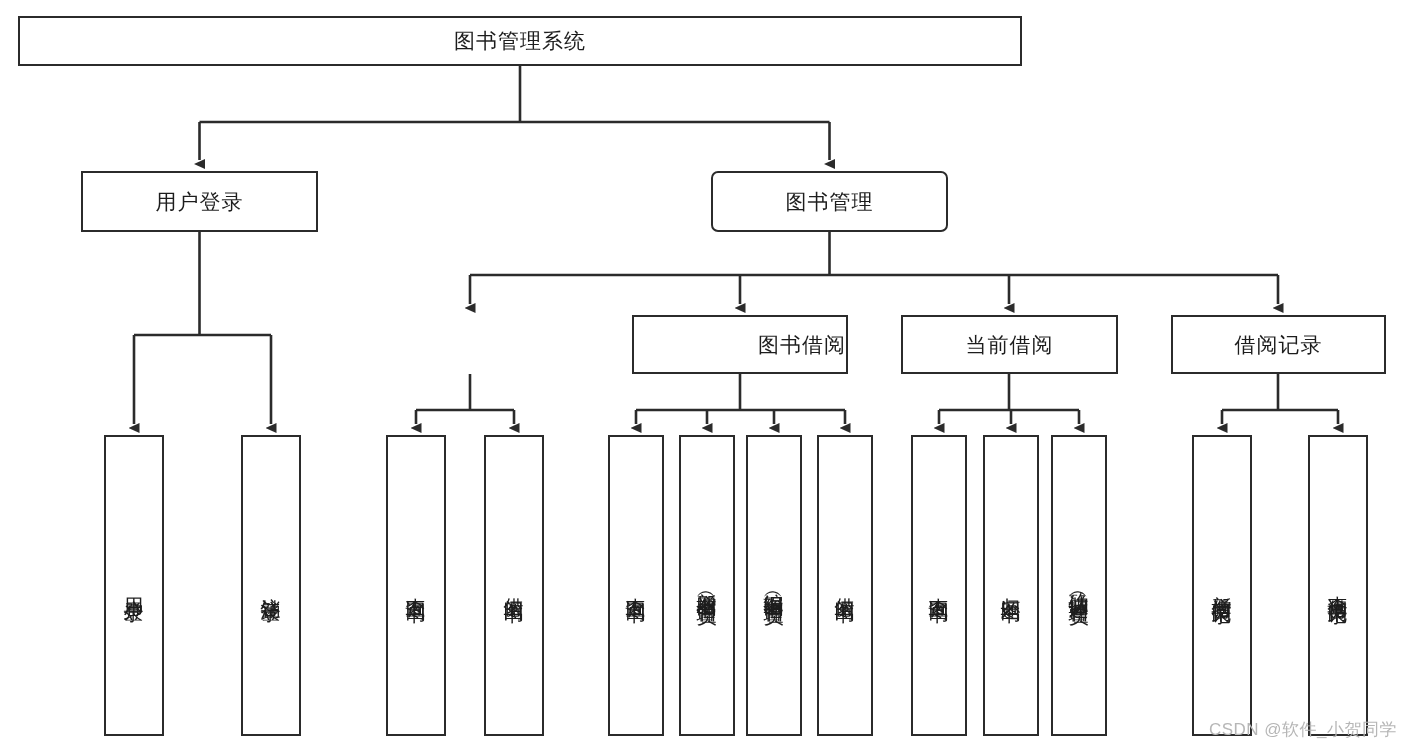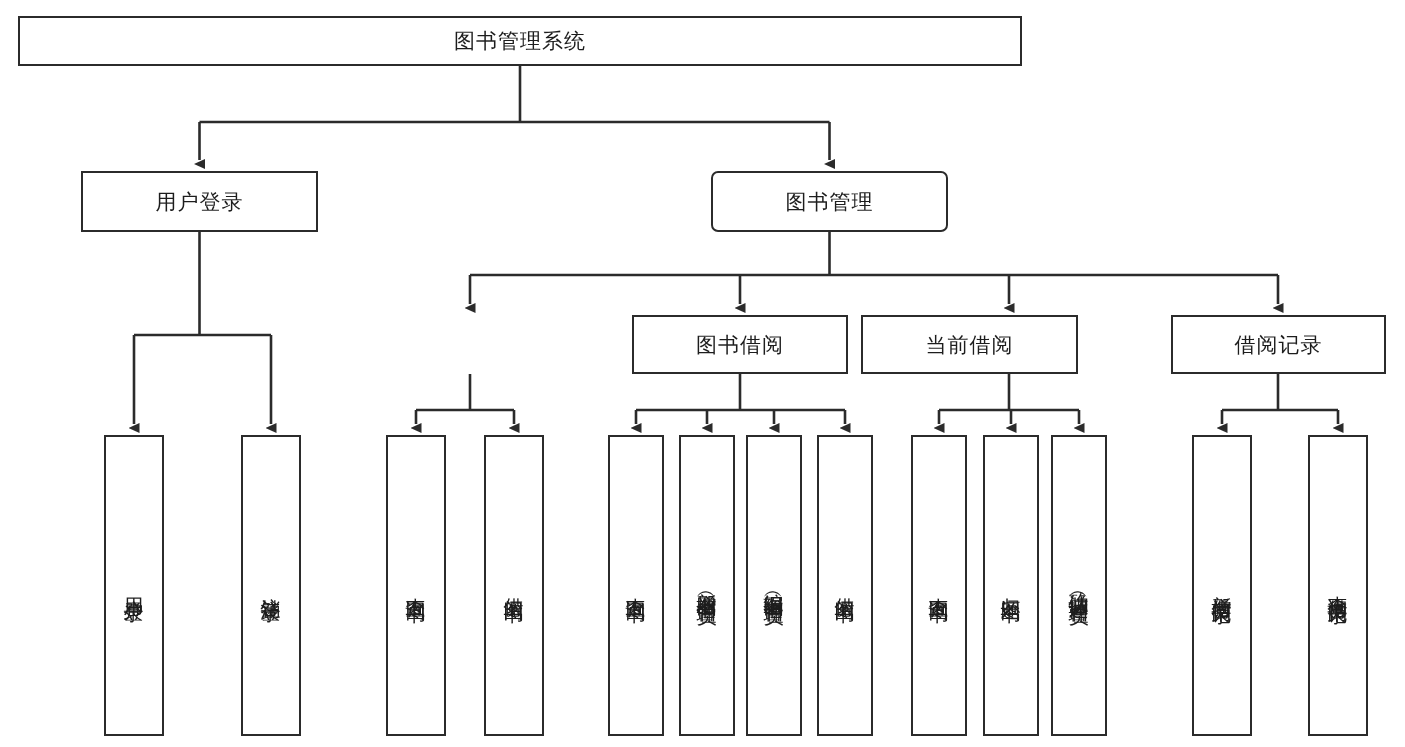--- a/index.html
+++ b/index.html
@@ -123,24 +123,24 @@
     <span class="htext">图书管理系统</span>
   </div>
 
   <div class="node horiz" style="left:81px; top:171px; width:237px; height:61px;">
     <span class="htext">用户登录</span>
   </div>
   <div class="node horiz" style="left:711px; top:171px; width:237px; height:61px;border-radius:7px;">
     <span class="htext">图书管理</span>
   </div>
 
-  <div class="node horiz" style="left:632px; top:315px; width:216px; height:59px;">
+  <div class="node horiz" style="left:632px; top:315px; width:216px; height:59px;justify-content:flex-end;">
     <span class="htext">图书借阅</span>
   </div>
-  <div class="node horiz" style="left:861px; top:315px; width:217px; height:59px;">
+  <div class="node horiz" style="left:901px; top:315px; width:217px; height:59px;">
     <span class="htext">当前借阅</span>
   </div>
   <div class="node horiz" style="left:1171px; top:315px; width:215px; height:59px;text-align:right;">
     <span class="htext">借阅记录</span>
   </div>
 
   <div class="node vert" style="left:104px; top:435px; width:60px; height:301px;">
     <span class="vtext">用户登录</span>
   </div>
   <div class="node vert" style="left:241px; top:435px; width:60px; height:301px;">
@@ -177,14 +177,15 @@
     <span class="vtext">确认归还（管理员）</span>
   </div>
 
   <div class="node vert" style="left:1192px; top:435px; width:60px; height:301px;">
     <span class="vtext">新增借阅记录</span>
   </div>
   <div class="node vert" style="left:1308px; top:435px; width:60px; height:301px;">
     <span class="vtext">查询借阅记录</span>
   </div>
 
+  <div id="watermark">CSDN @软件_小贺同学</div>
 
 </div>
 
 </body></html>

